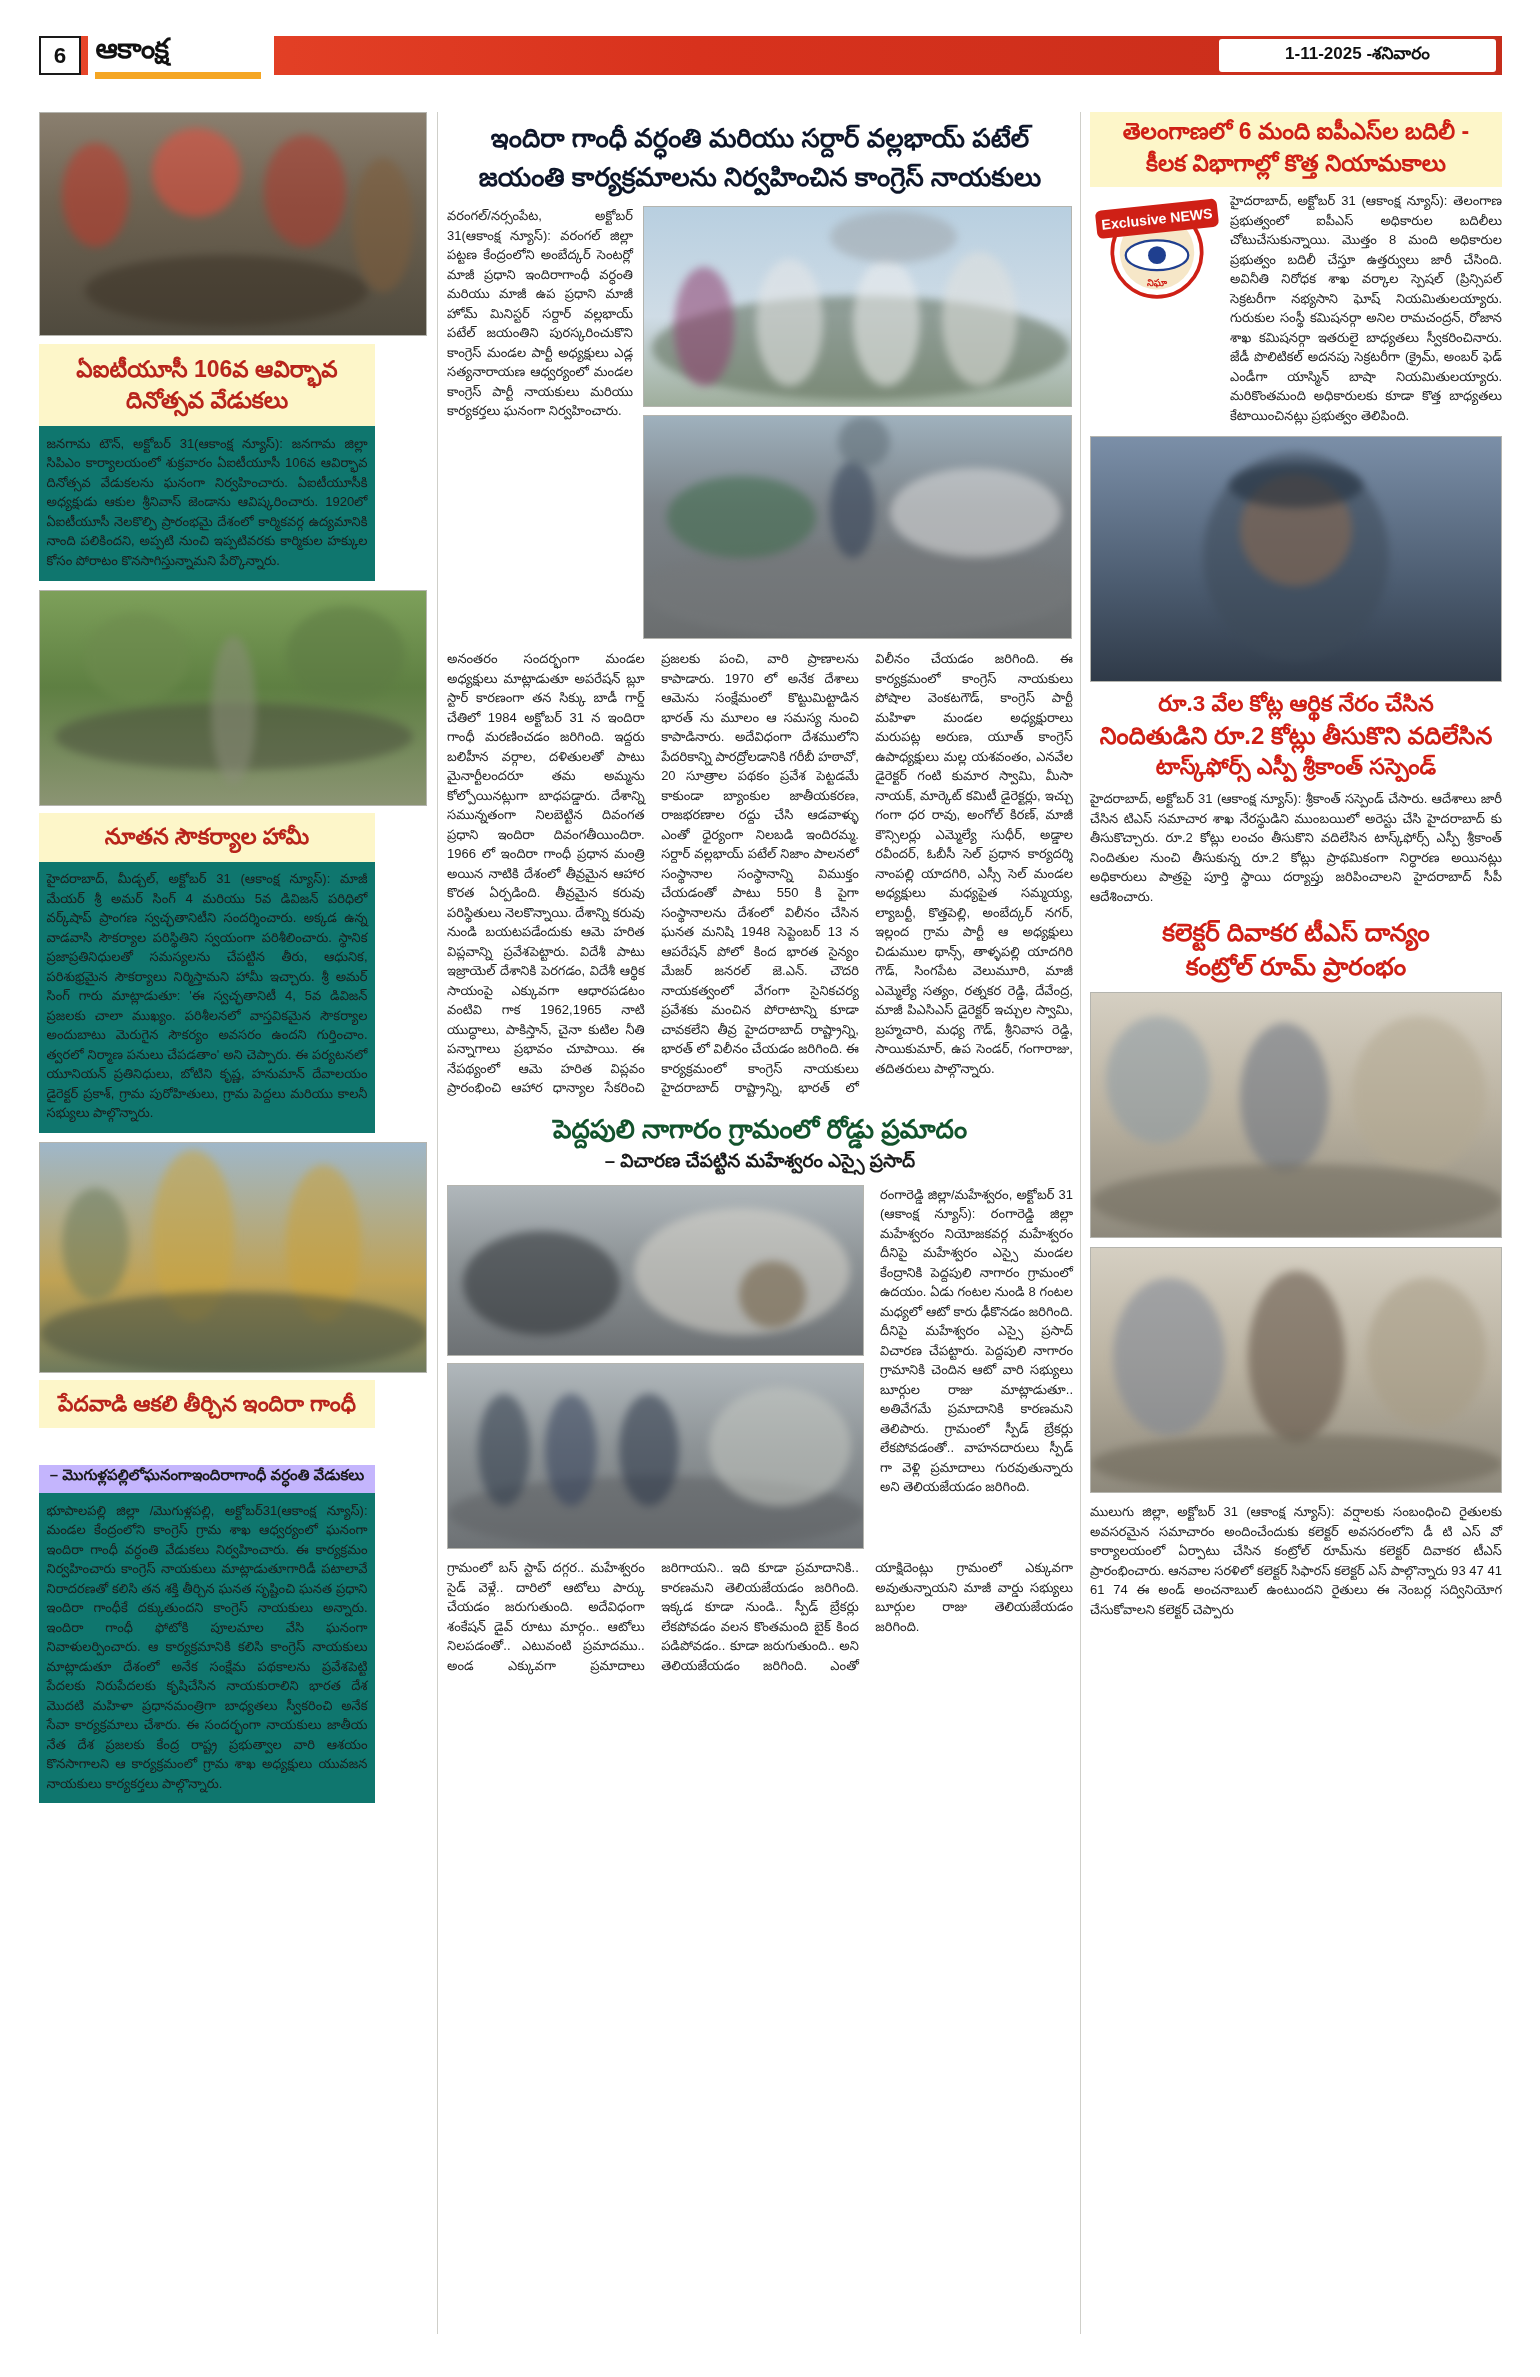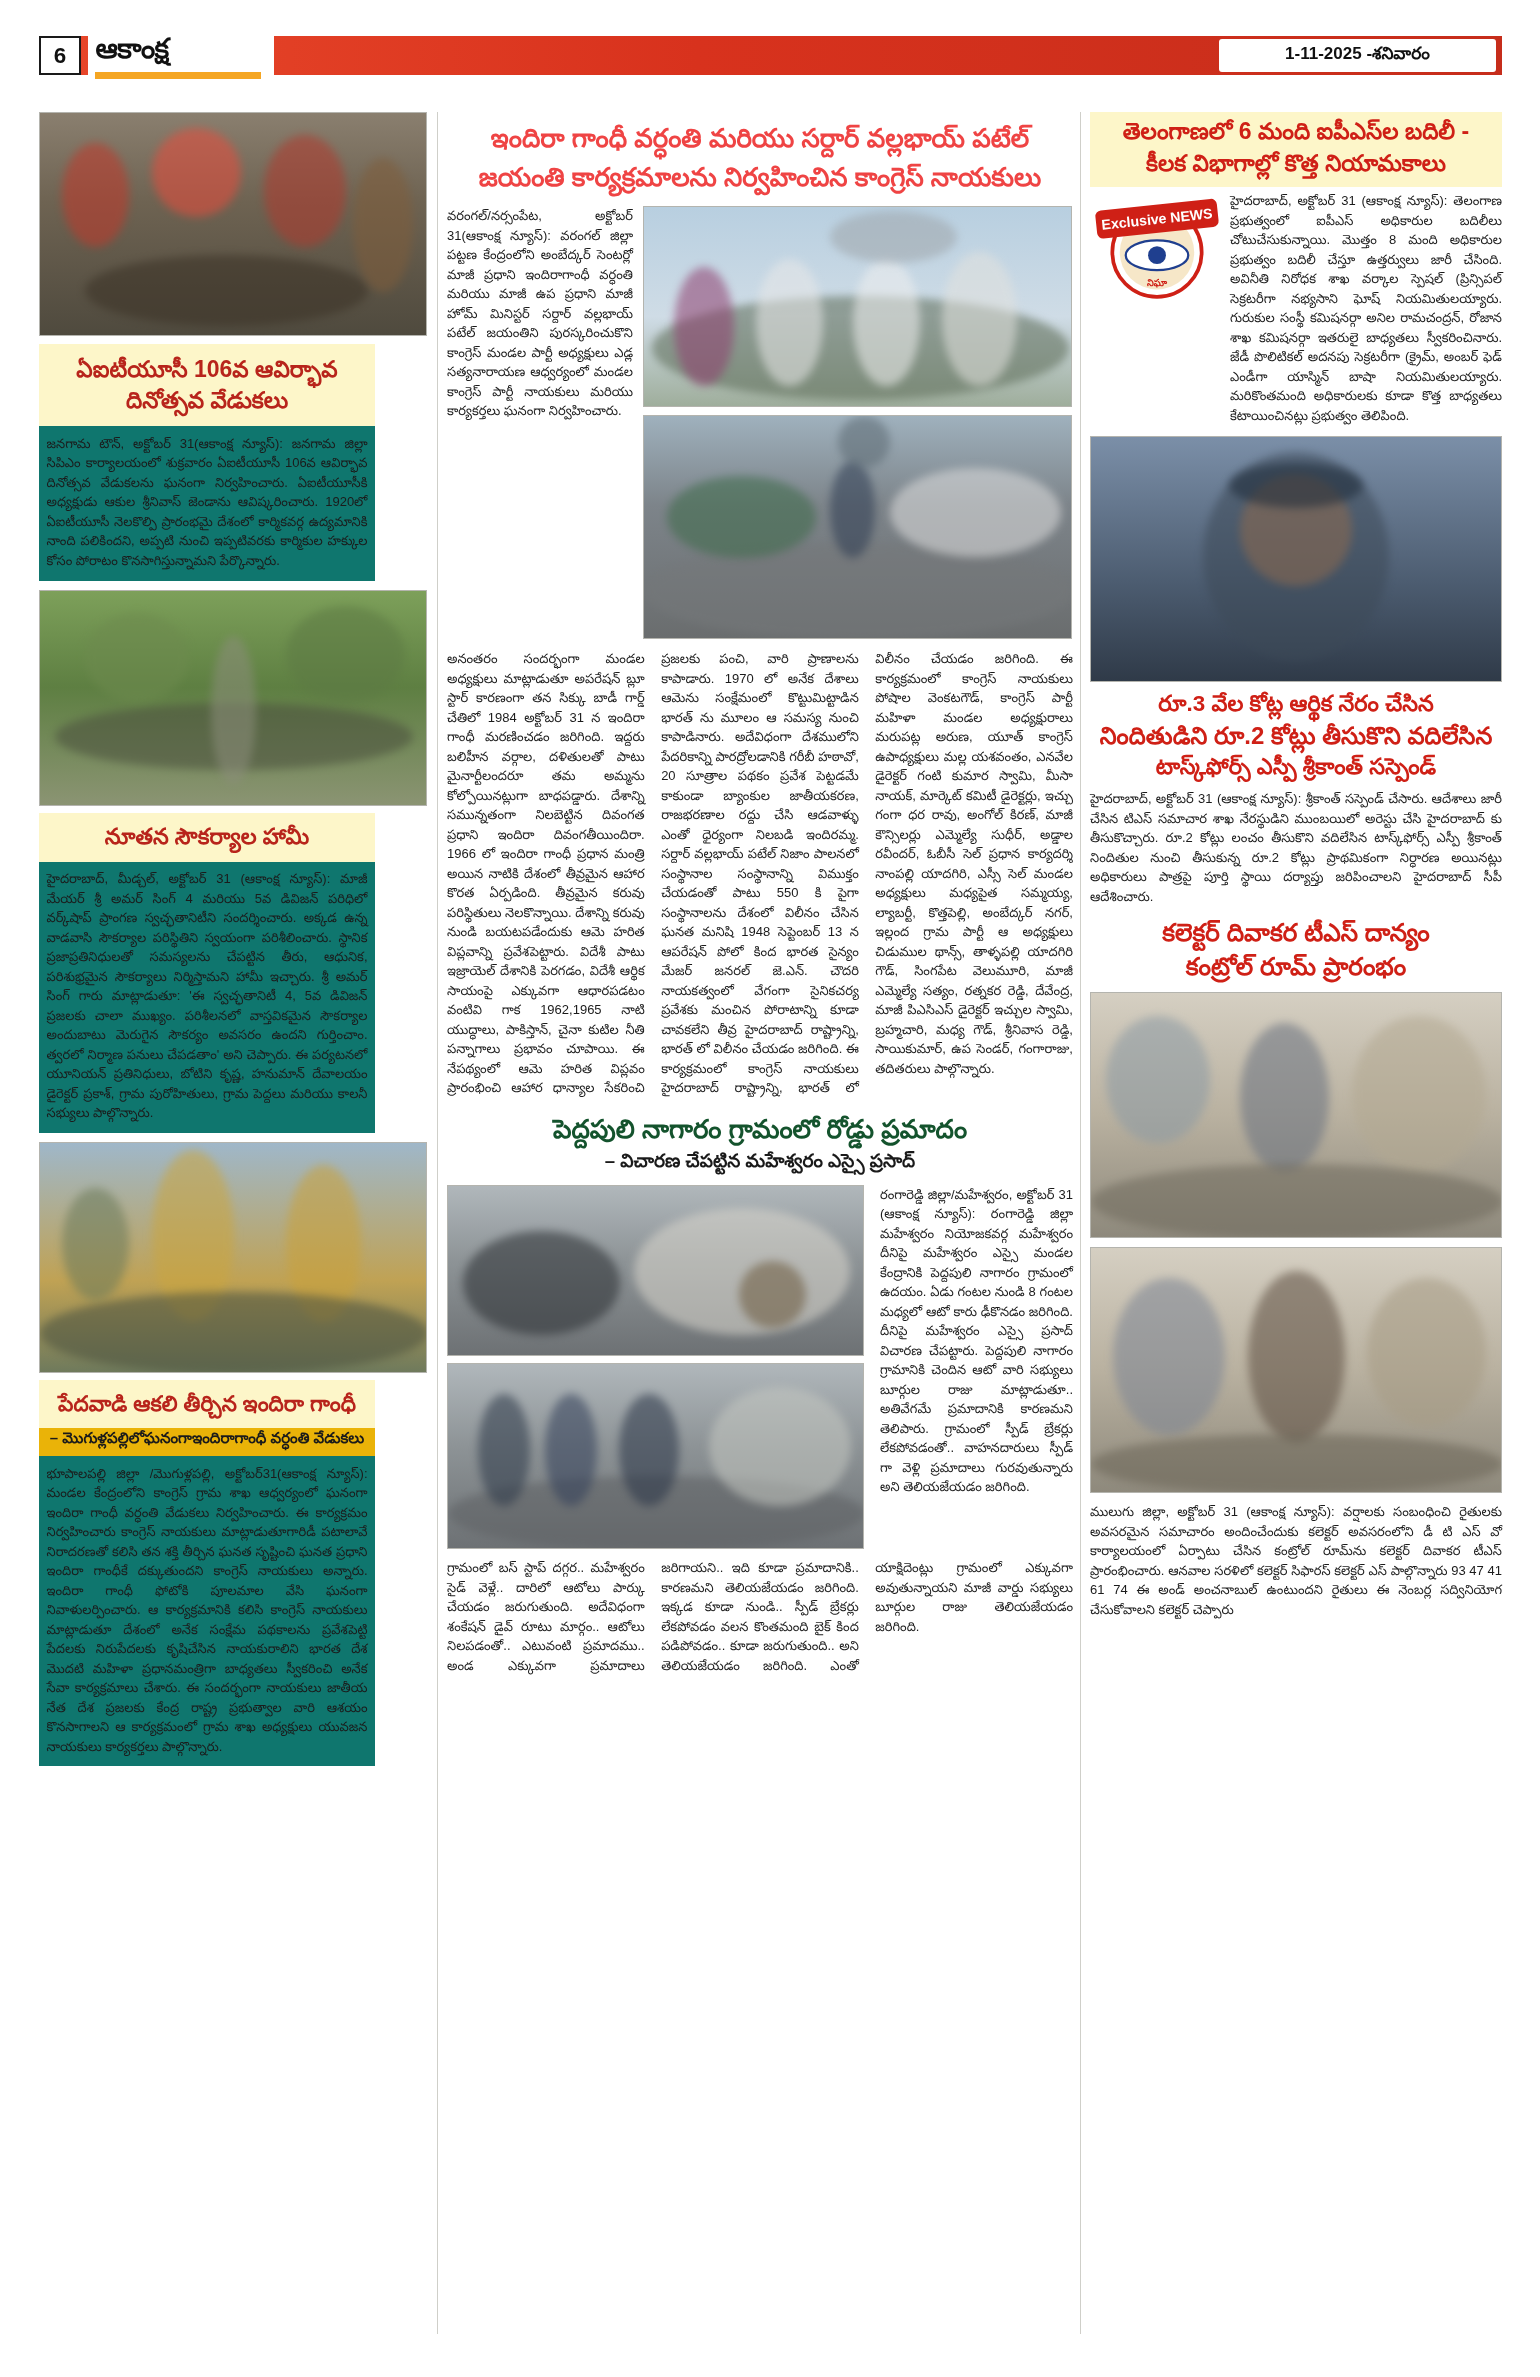--- a/index.html
+++ b/index.html
@@ -85,21 +85,21 @@
   .photo .blur { position: absolute; border-radius: 50%; filter: blur(4.5px); opacity: .55; }
 
   .headline-yellow {
     background: #fdf6c9;
     color: #b8241b;
     font-weight: bold;
     text-align: center;
     line-height: 1.35;
   }
   .headline-blue {
-    color: #ef4444;
+    color: #0f172a;
     font-weight: bold;
     text-align: center;
     line-height: 1.3;
   }
   .headline-red {
     color: #cf2016;
     font-weight: bold;
     text-align: center;
     line-height: 1.3;
   }
@@ -175,21 +175,21 @@
     </div>
 
     <div class="photo ph-stat" style="width:388px;height:231px;margin-top:9px;">
       <div class="blur" style="left:112px;top:7.5px;width:82px;height:171px;background:#caa53f;"></div>
       <div class="blur" style="left:246px;top:22.4px;width:75px;height:157px;background:#c9a13b;"></div>
       <div class="blur" style="left:0px;top:149px;width:388px;height:82px;background:#4b5240;"></div>
       <div class="blur" style="left:22.4px;top:45px;width:67px;height:112px;background:#6b7a5a;"></div>
     </div>
 
     <div class="headline-yellow" style="margin-top:7.5px;padding:9px 4.5px;font-size:21.6px;">పేదవాడి ఆకలి తీర్చిన ఇందిరా గాంధీ</div>
-    <div class="subhead" style="font-size:15px;padding:1.5px 6px 6px 6px;background:#eab308;">– మొగుళ్లపల్లిలోఘనంగాఇందిరాగాంధీ వర్ధంతి వేడుకలు</div>
+    <div class="subhead" style="font-size:15px;padding:1.5px 6px 6px 6px;background:#c4b5fd;margin-top:37px;">– మొగుళ్లపల్లిలోఘనంగాఇందిరాగాంధీ వర్ధంతి వేడుకలు</div>
 
     <div class="yellow-block" style="padding:7.5px 7.5px 10.4px 7.5px;">
       <div class="body-text">భూపాలపల్లి జిల్లా /మొగుళ్లపల్లి, అక్టోబర్31(ఆకాంక్ష న్యూస్): మండల కేంద్రంలోని కాంగ్రెస్ గ్రామ శాఖ ఆధ్వర్యంలో ఘనంగా ఇందిరా గాంధీ వర్ధంతి వేడుకలు నిర్వహించారు. ఈ కార్యక్రమం నిర్వహించారు కాంగ్రెస్ నాయకులు మాట్లాడుతూగారిడీ పటాలావే నిరాదరణతో కలిసి తన శక్తి తీర్చిన ఘనత సృష్టించి ఘనత ప్రధాని ఇందిరా గాంధీకే దక్కుతుందని కాంగ్రెస్ నాయకులు అన్నారు. ఇందిరా గాంధీ ఫోటోకి పూలమాల వేసి ఘనంగా నివాళులర్పించారు. ఆ కార్యక్రమానికి కలిసి కాంగ్రెస్ నాయకులు మాట్లాడుతూ దేశంలో అనేక సంక్షేమ పథకాలను ప్రవేశపెట్టి పేదలకు నిరుపేదలకు కృషిచేసిన నాయకురాలిని భారత దేశ మొదటి మహిళా ప్రధానమంత్రిగా బాధ్యతలు స్వీకరించి అనేక సేవా కార్యక్రమాలు చేశారు. ఈ సందర్భంగా నాయకులు జాతీయ నేత దేశ ప్రజలకు కేంద్ర రాష్ట్ర ప్రభుత్వాల వారి ఆశయం కొనసాగాలని ఆ కార్యక్రమంలో గ్రామ శాఖ అధ్యక్షులు యువజన నాయకులు కార్యకర్తలు పాల్గొన్నారు.</div>
     </div>
   </div>
 
   <div class="col" style="left:447px; top:112px; width:626px;">
 
     <div class="headline-blue" style="font-size:26px;padding:10.4px 0 4.5px 0;">ఇందిరా గాంధీ వర్ధంతి మరియు సర్దార్ వల్లభాయ్ పటేల్</div>
     <div class="headline-blue" style="font-size:26px;padding:0 0 12px 0;">జయంతి కార్యక్రమాలను నిర్వహించిన కాంగ్రెస్ నాయకులు</div>

